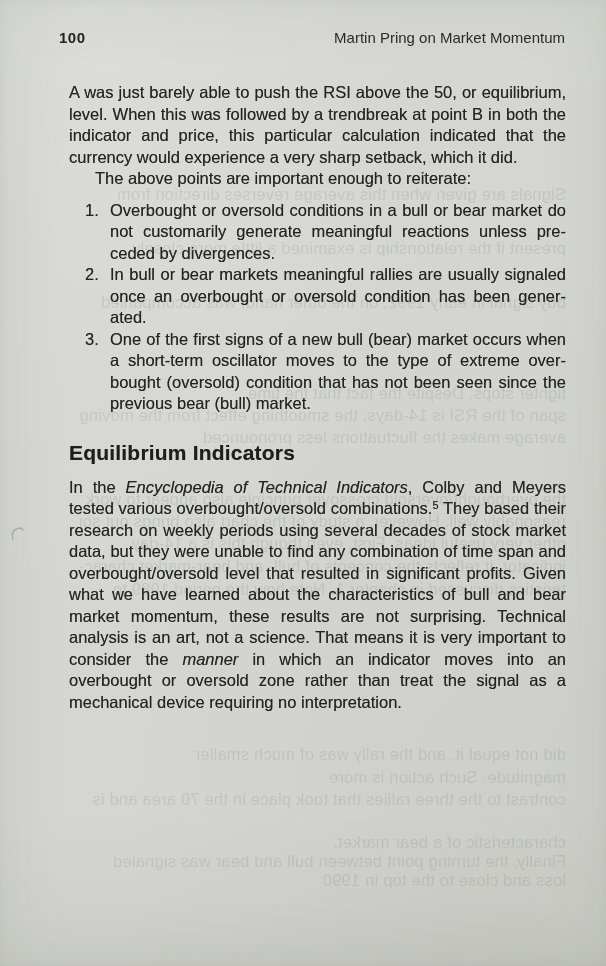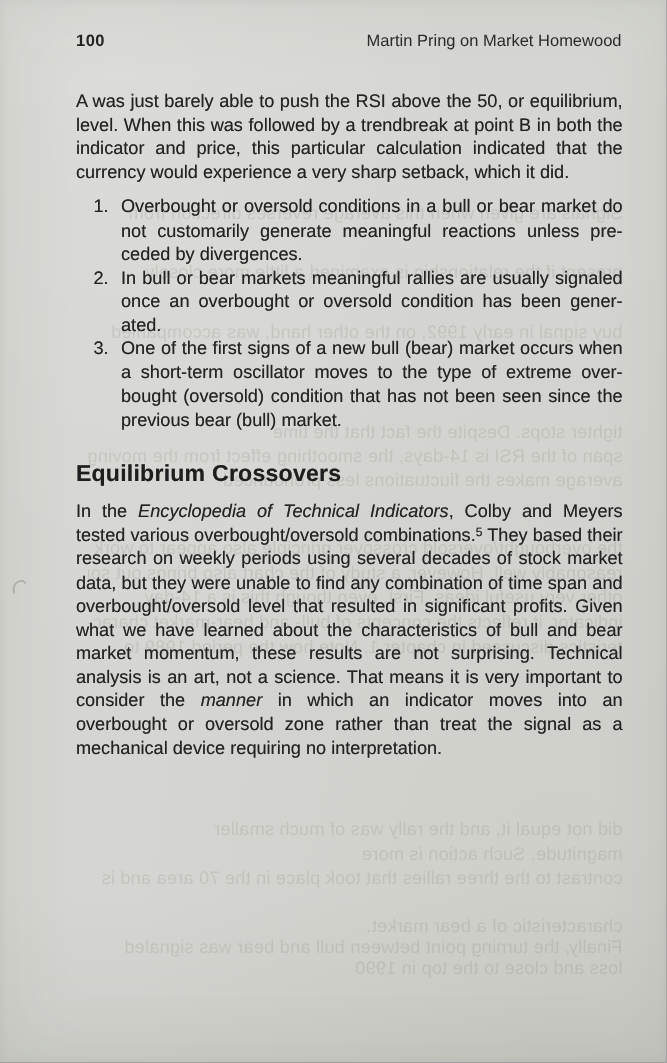--- a/index.html
+++ b/index.html
@@ -12,21 +12,21 @@
       radial-gradient(ellipse at 18% 6%, rgba(255,255,255,.14), rgba(255,255,255,0) 45%),
       radial-gradient(ellipse at 85% 95%, rgba(70,75,60,.06), rgba(70,75,60,0) 55%),
       linear-gradient(180deg, rgba(255,255,255,.06), rgba(0,0,0,0) 12%, rgba(0,0,0,0) 84%, rgba(60,62,50,.05));
     box-shadow: inset 0 0 70px rgba(70,75,62,.10), inset 0 0 10px rgba(70,75,62,.05);
     overflow:hidden;
     font-family:"Liberation Sans", sans-serif;
     color:#232323;
   }
   
   .header{
-    position:absolute; top:29px; left:69px; right:41px;
+    position:absolute; top:29px; left:59px; right:41px;
     display:flex; justify-content:space-between; align-items:flex-start;
     font-size:15px; line-height:17px;
   }
   .pagenum{font-weight:bold; letter-spacing:.5px;}
   .runhead{font-weight:normal; color:#2a2a2a;}
   
   .ghost-layer{position:absolute; inset:0; pointer-events:none;}
   .ghost-line{
     position:absolute; left:80px; width:486px;
     transform:scaleX(-1);
@@ -87,45 +87,46 @@
     <div class="ghost-line" style="top:851px">Finally, the turning point between bull and bear was signaled</div>
     <div class="ghost-line" style="top:870px">loss and close to the top in 1990</div>
   </div>
 
   <svg class="pen-mark" width="16" height="18" viewBox="0 0 16 18">
     <path d="M3,15 C1,9 4,4 11,4 L13,6" fill="none" stroke="#767b70" stroke-width="1.4" stroke-linecap="round"></path>
   </svg>
 
   <div class="header">
     <span class="pagenum">100</span>
-    <span class="runhead">Martin Pring on Market Homewood</span>
+    <span class="runhead">Martin Pring on Market Momentum</span>
   </div>
 
   <div class="main">
 
     <p>A was just barely able to push the RSI above the 50, or equilibrium, level. When this was followed by a trendbreak at point B in both the indicator and price, this particular calculation indicated that the currency would experience a very sharp setback, which it did.</p>
 
+    <p class="indent">The above points are important enough to reiterate:</p>
 
     <div class="olist">
       <div class="oli">
         <span class="num">1.</span>
         <span>Overbought or oversold conditions in a bull or bear market do not customarily generate meaningful reactions unless pre­ceded by divergences.</span>
       </div>
       <div class="oli">
         <span class="num">2.</span>
         <span>In bull or bear markets meaningful rallies are usually signaled once an overbought or oversold condition has been gener­ated.</span>
       </div>
       <div class="oli">
         <span class="num">3.</span>
         <span>One of the first signs of a new bull (bear) market occurs when a short-term oscillator moves to the type of extreme over­bought (oversold) condition that has not been seen since the previous bear (bull) market.</span>
       </div>
     </div>
 
 
-    <h2 class="sect-head">Equilibrium Crossovers</h2>
+    <h2 class="sect-head">Equilibrium Indicators</h2>
 
     <p><span>In the </span><i>Encyclopedia of Technical Indicators</i><span>, Colby and Meyers tested various overbought/oversold combinations.</span><sup class="bsup">5</sup><span> They based their research on weekly periods using several decades of stock market data, but they were unable to find any combination of time span and overbought/oversold level that resulted in significant profits. Given what we have learned about the characteristics of bull and bear market momentum, these results are not surprising. Technical analysis is an art, not a science. That means it is very important to consider the </span><i>manner</i><span> in which an indicator moves into an overbought or oversold zone rather than treat the signal as a mechanical device requiring no interpretation.</span></p>
 
 
 
   </div>
 
 </div>
 
 </body></html>

